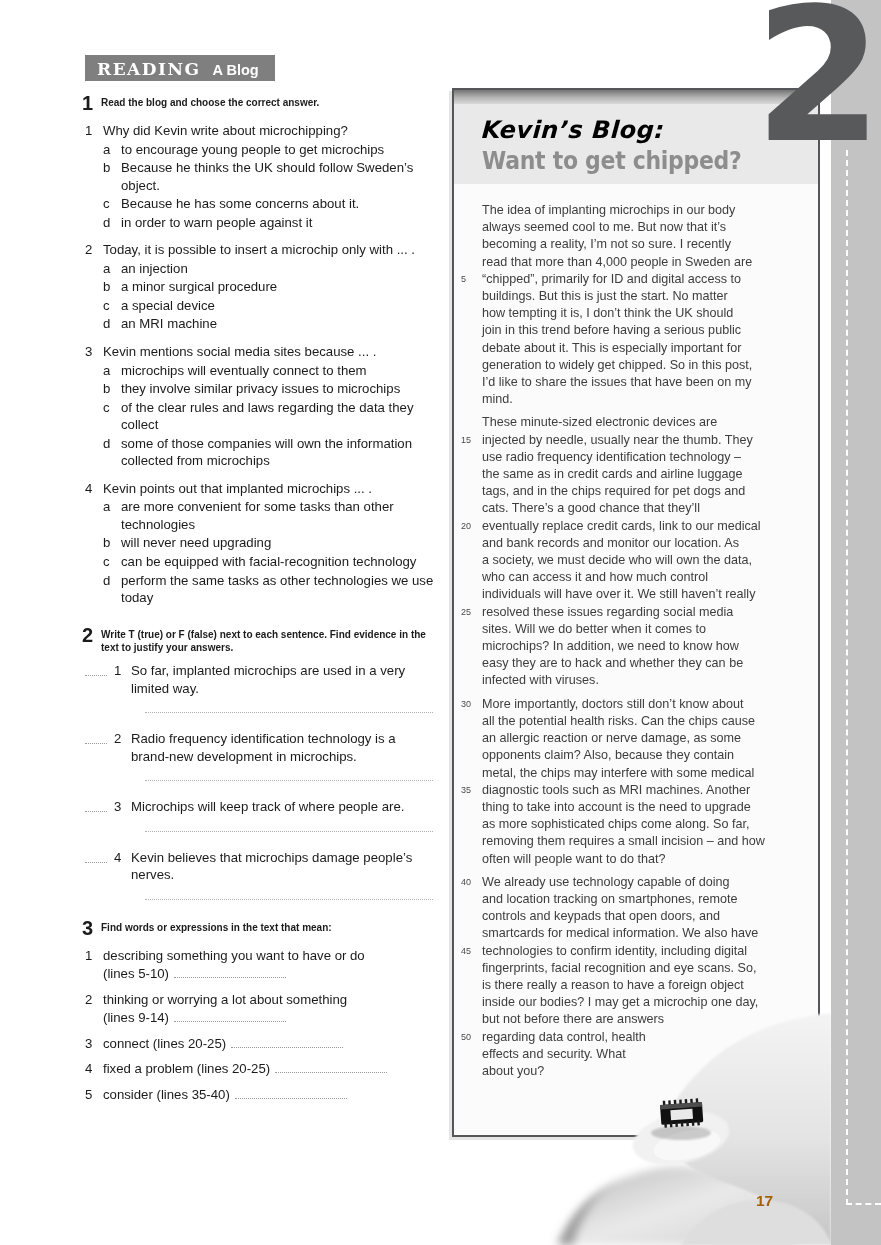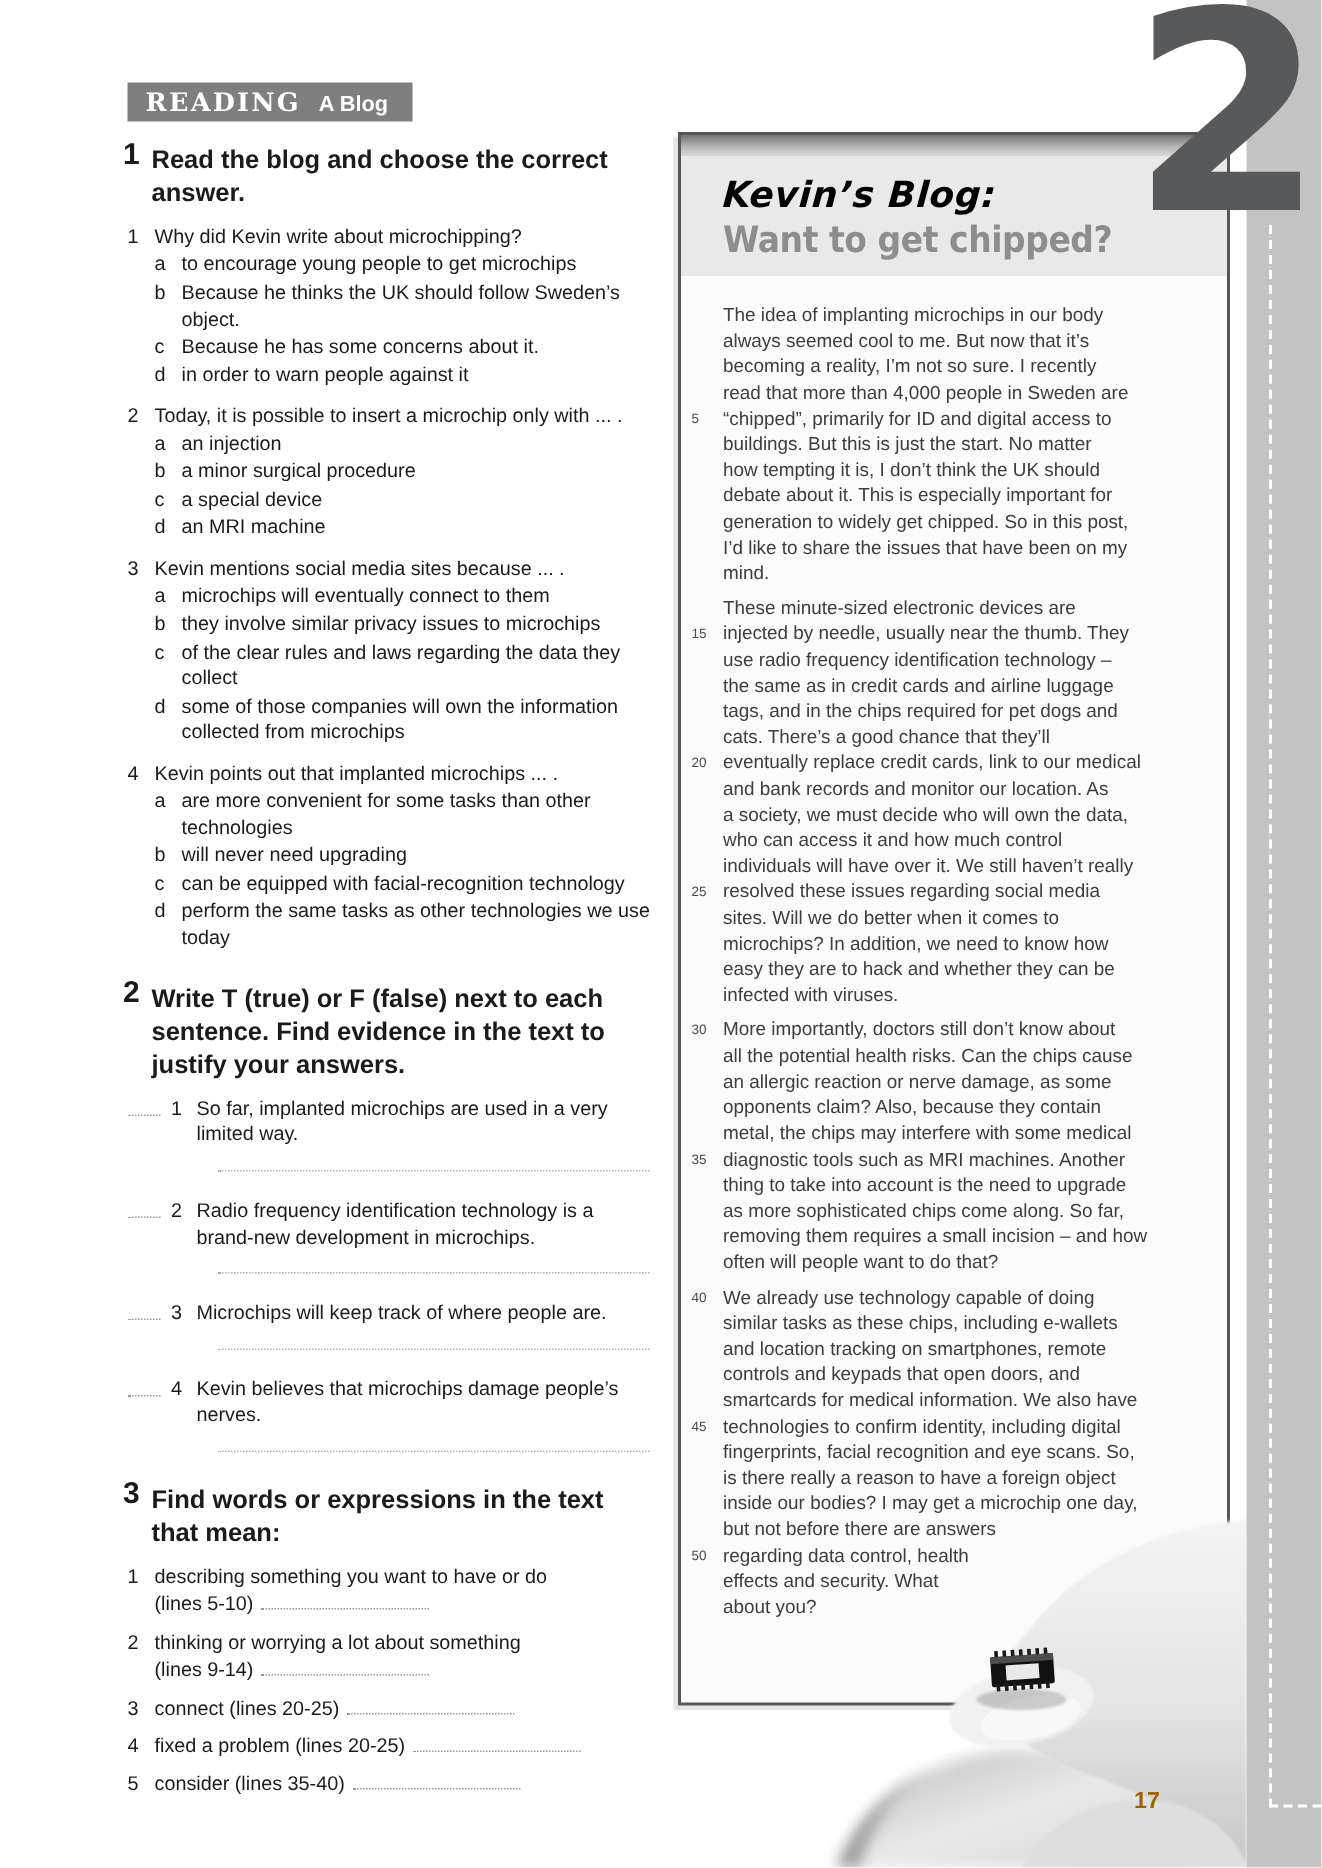--- a/index.html
+++ b/index.html
@@ -19,21 +19,21 @@
     font-size:185px;line-height:1;color:#58595b;letter-spacing:-4px;
   }
   
   .left-col{position:absolute;left:85px;top:55px;width:352px;z-index:2}
   .reading-badge{display:inline-block;background:#7f7f7f;color:#fff;padding:4px 16px 2px 12px;margin-bottom:12px}
   .badge-main{font-family:"DejaVu Serif",serif;font-weight:bold;font-size:17px;letter-spacing:1.5px}
   .badge-sub{font-family:"Liberation Sans",sans-serif;font-weight:bold;font-size:14.5px;margin-left:12px}
   .exercise{margin-bottom:18px}
   .ex-head{display:flex;margin-bottom:8px}
   .ex-num{font-size:20px;font-weight:bold;line-height:1.05;width:19px;flex:none;margin-left:-3px}
-  .ex-instr{font-weight:bold;font-size:17px;line-height:1.32;padding-top:3px;flex:1}
+  .ex-instr{font-weight:bold;font-size:10px;line-height:1.32;padding-top:3px;flex:1}
   .question{margin-bottom:10px}
   .q-row{display:flex;font-size:13.2px;line-height:1.33}
   .q-num{width:18px;flex:none}
   .q-text{flex:1}
   .options{margin-left:18px}
   .opt-row{display:flex;font-size:13.2px;line-height:1.33;margin-top:1px}
   .opt-letter{width:18px;flex:none}
   .opt-text{flex:1}
   .tf-item{margin-bottom:6px}
   .tf-row{display:flex;font-size:13.2px;line-height:1.33}
@@ -294,20 +294,24 @@
         <div class="bline">
           <span class="lineno"></span>
           <span class="linetext">buildings. But this is just the start. No matter</span>
         </div>
         <div class="bline">
           <span class="lineno"></span>
           <span class="linetext">how tempting it is, I don’t think the UK should</span>
         </div>
         <div class="bline">
           <span class="lineno"></span>
+          <span class="linetext">join in this trend before having a serious public</span>
+        </div>
+        <div class="bline">
+          <span class="lineno"></span>
           <span class="linetext">debate about it. This is especially important for</span>
         </div>
         <div class="bline">
           <span class="lineno"></span>
           <span class="linetext">generation to widely get chipped. So in this post,</span>
         </div>
         <div class="bline">
           <span class="lineno"></span>
           <span class="linetext">I’d like to share the issues that have been on my</span>
         </div>
@@ -424,21 +428,20 @@
           <span class="linetext">often will people want to do that?</span>
         </div>
       </div>
       <div class="para">
         <div class="bline">
           <span class="lineno">40</span>
           <span class="linetext">We already use technology capable of doing</span>
         </div>
         <div class="bline">
           <span class="lineno"></span>
-          <span class="linetext">similar tasks as these chips, including e-wallets</span>
         </div>
         <div class="bline">
           <span class="lineno"></span>
           <span class="linetext">and location tracking on smartphones, remote</span>
         </div>
         <div class="bline">
           <span class="lineno"></span>
           <span class="linetext">controls and keypads that open doors, and</span>
         </div>
         <div class="bline">

